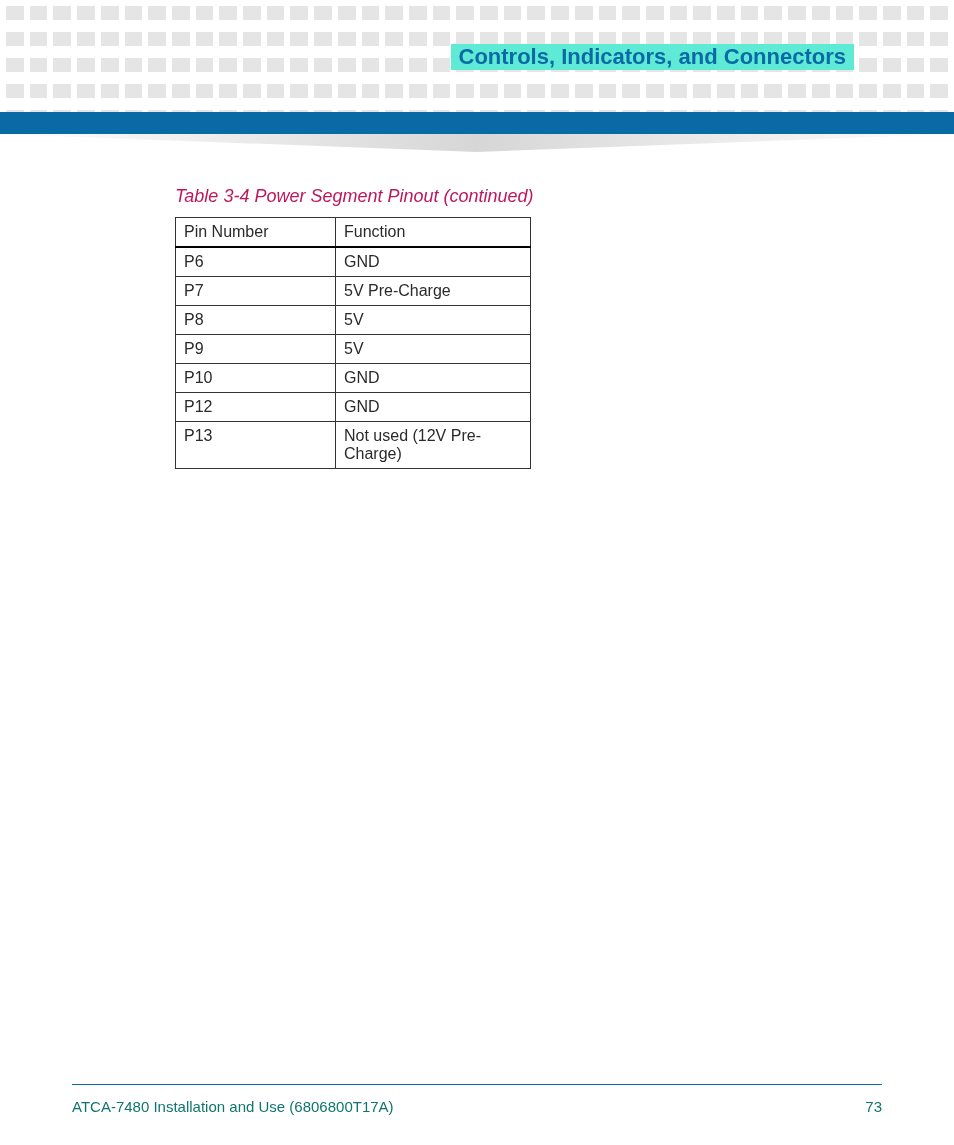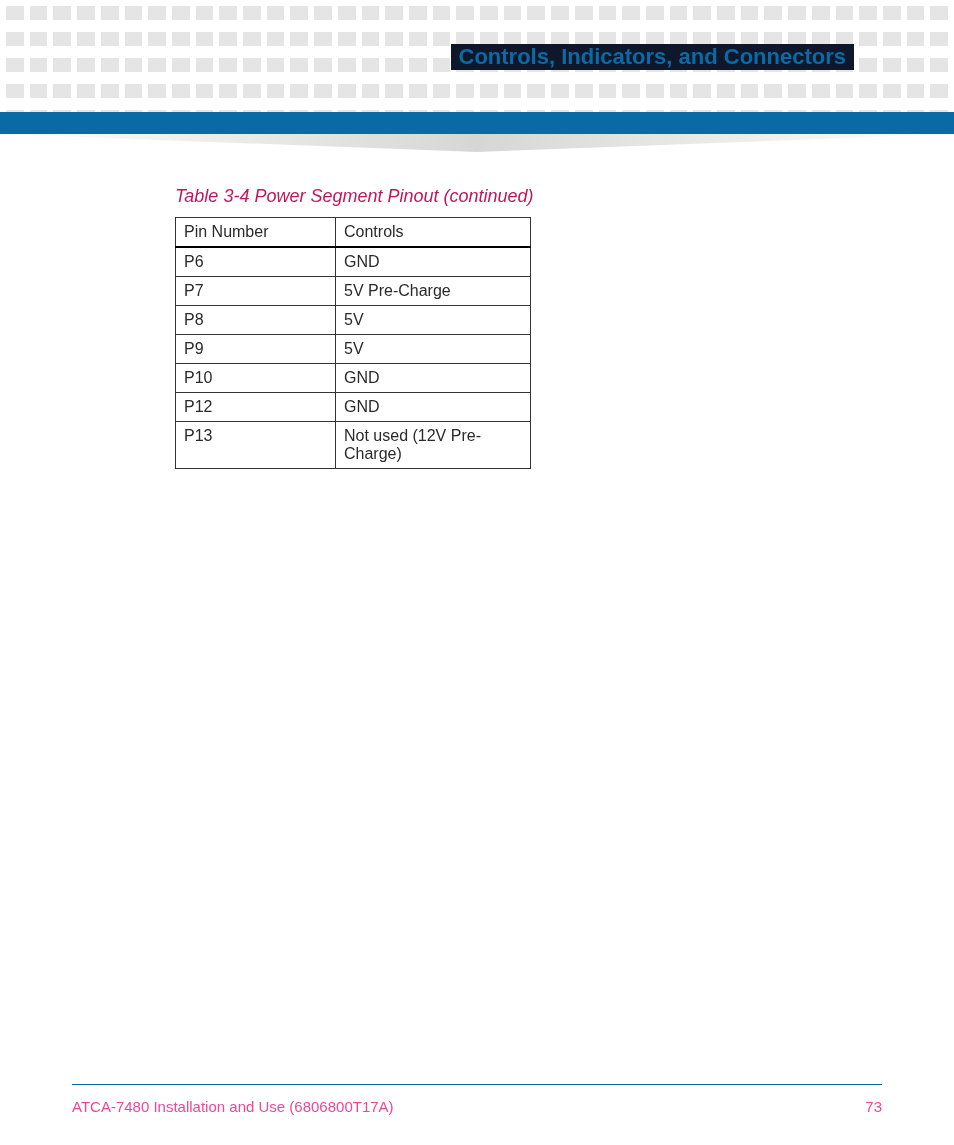--- a/index.html
+++ b/index.html
@@ -26,21 +26,21 @@
     width: 100%;
     height: 14px;
   }
   .chapter-title {
     position: absolute;
     top: 44px;
     right: 100px;
     font-size: 22px;
     font-weight: 700;
     color: #0a6aa6;
-    background: #0f172a;
+    background: #5eead4;
     padding: 0 8px;
     font-style: normal;
   }
   .blue-bar {
     position: absolute;
     top: 112px;
     left: 0; right: 0;
     height: 22px;
     background: #0a6aa6;
   }
@@ -91,21 +91,21 @@
     bottom: 60px;
     border-top: 1.5px solid #0a6aa6;
   }
   .footer {
     position: absolute;
     left: 72px; right: 72px;
     bottom: 30px;
     display: flex;
     justify-content: space-between;
     font-size: 15px;
-    color: #ec4899;
+    color: #0f766e;
   }
 </style>
 </head>
 <body>
 
 <div class="dotgrid">
     <div></div>
     <div></div>
     <div></div>
     <div></div>
@@ -311,21 +311,21 @@
 
 <div class="blue-bar"></div>
 <div class="shadow-wedge"></div>
 
 <div class="content">
   <div class="table-caption">Table 3-4 Power Segment Pinout (continued)</div>
   <table class="pinout">
     <thead>
       <tr>
         <th>Pin Number</th>
-        <th>Controls</th>
+        <th>Function</th>
       </tr>
     </thead>
     <tbody>
         <tr>
           <td>P6</td>
           <td>GND</td>
         </tr>
         <tr>
           <td>P7</td>
           <td>5V Pre-Charge</td>

